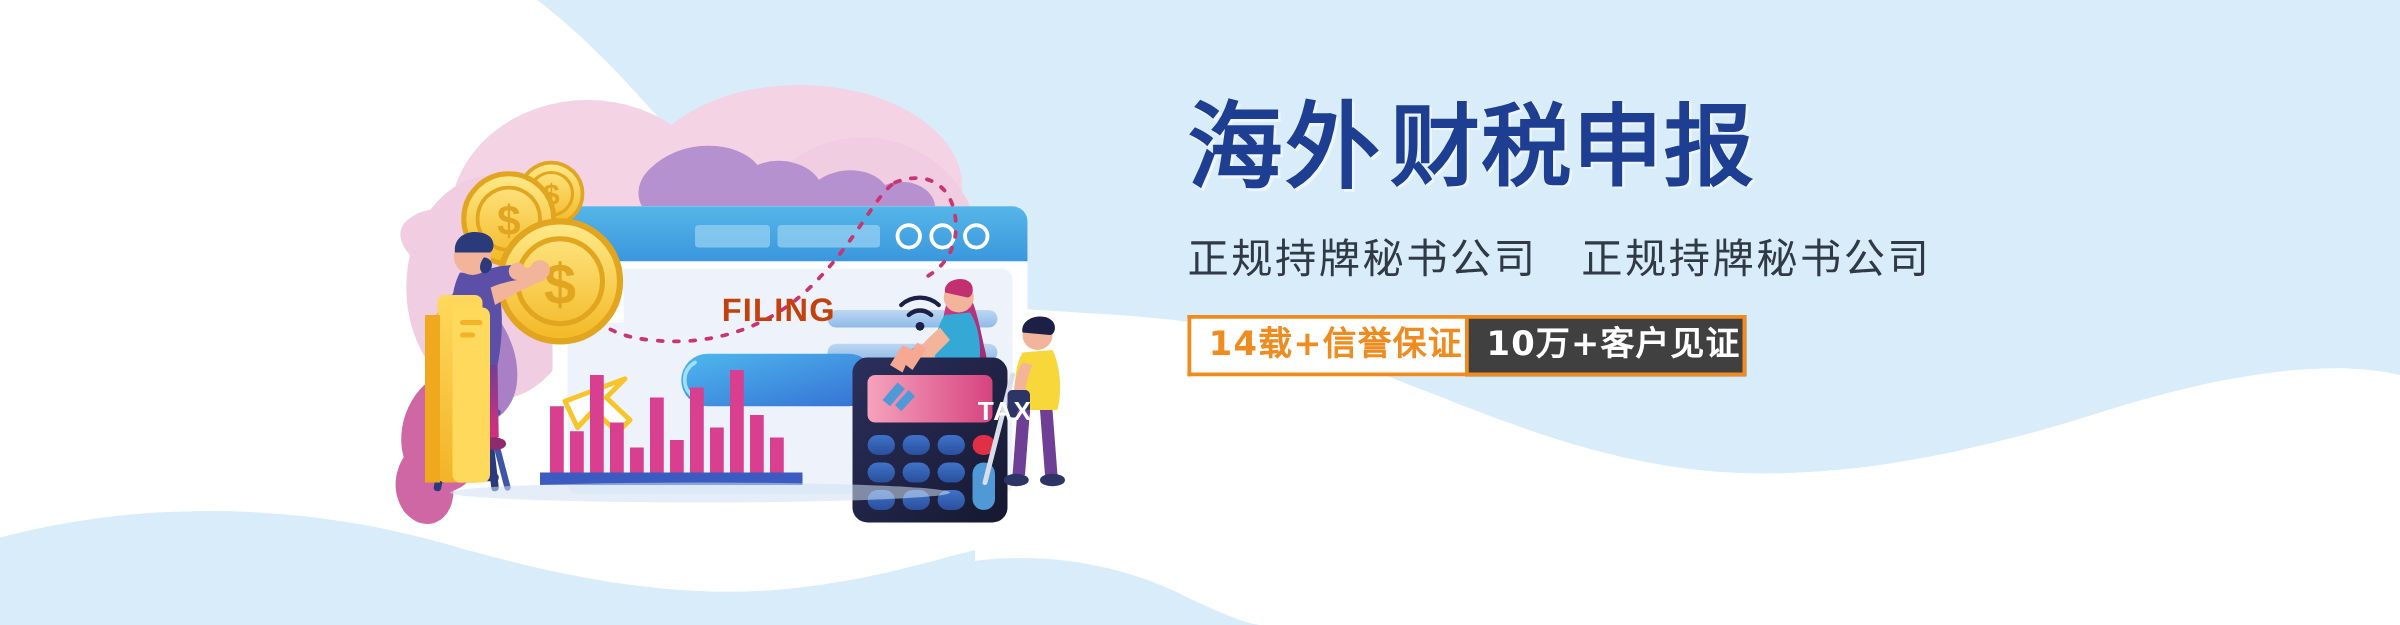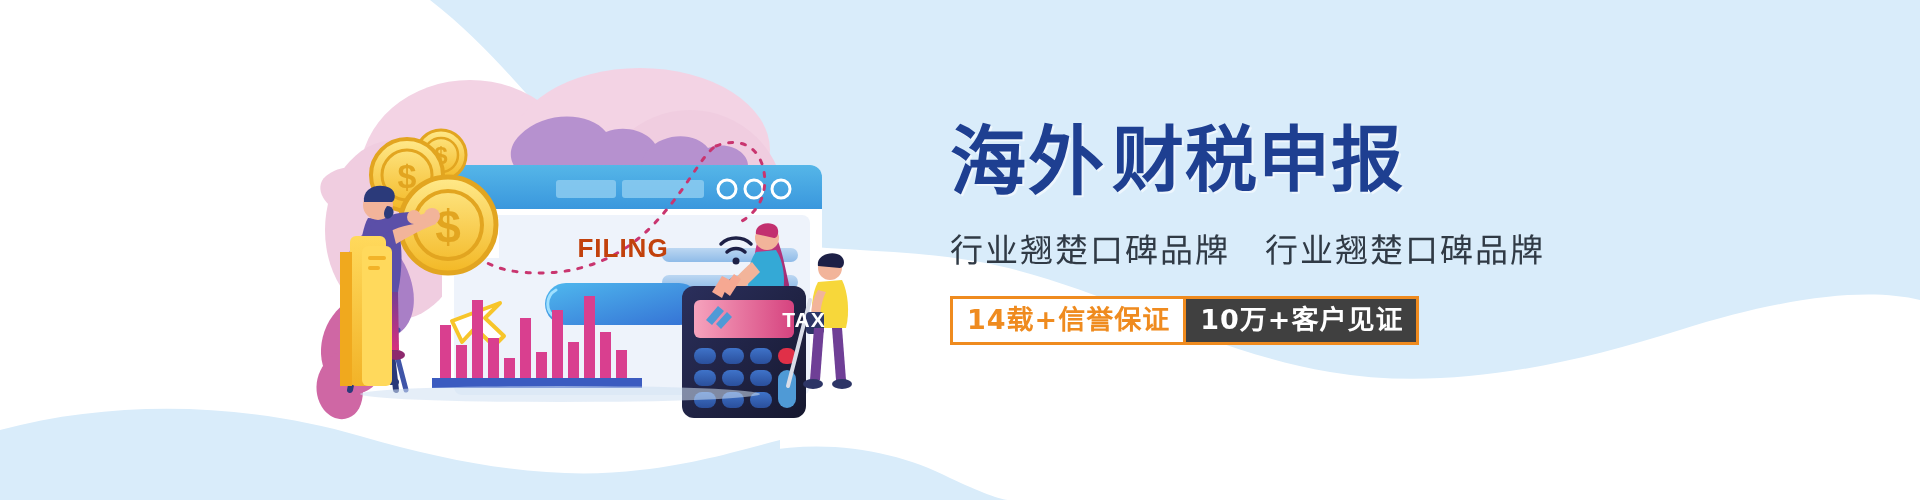--- a/index.html
+++ b/index.html
@@ -15,44 +15,43 @@
   }
   .layer{position:absolute;top:0;left:0;width:1920px;height:500px;}
   svg.layer{display:block;}
 
   
   #copy{
     position:absolute;left:950px;top:80px;width:720px;height:300px;
     display:flex;flex-direction:column;align-items:flex-start;
   }
   #headline{
-    display:flex;align-items:flex-start;
+    display:flex;align-items:center;
     line-height:1;white-space:nowrap;
     color:#1e3f91;
     text-shadow:2px 2px 0 rgba(255,255,255,.55);
-    margin-top:44px;
   }
   #headline .h-a{
     font-size:76px;font-weight:bold;letter-spacing:2px;
     font-family:"DejaVu Sans","Liberation Sans",sans-serif;
   }
   #headline .h-b{
     font-size:72px;font-weight:bold;letter-spacing:1px;
     padding-bottom:3px;margin-left:6px;
     font-family:"DejaVu Sans","Liberation Sans",sans-serif;
   }
   #subtitle{
     margin-top:24px;
     font-size:33px;letter-spacing:2px;color:#303a45;white-space:nowrap;
     font-family:"DejaVu Sans","Liberation Sans",sans-serif;
   }
   #badges{margin-top:24px;display:flex;align-items:stretch;}
   .badge{
     font-size:27px;font-weight:bold;letter-spacing:1px;white-space:nowrap;
-    padding:7px 13px 9px 14px;line-height:1;
+    padding:7px 2px 9px 14px;line-height:1;
     font-family:"DejaVu Sans","Liberation Sans",sans-serif;
     display:flex;align-items:center;
   }
   .badge.outline{
     color:#ef8b1f;background:#ffffff;
     border:3px solid #ef8b1f;border-right:none;
   }
   .badge.filled{
     color:#ffffff;background:#404040;
     border:3px solid #ef8b1f;
@@ -60,21 +59,21 @@
 
   
   #filing-btn-label{
     position:absolute;left:563px;top:233px;width:120px;
     text-align:center;
     font-size:26px;font-weight:bold;letter-spacing:1px;color:#c2410c;
     font-family:"Liberation Sans","DejaVu Sans",sans-serif;
     pointer-events:none;
   }
   #tax-label{
-    position:absolute;left:769px;top:308px;width:70px;
+    position:absolute;left:769px;top:318px;width:70px;
     text-align:center;
     font-size:21px;font-weight:bold;letter-spacing:1px;color:#ffffff;
     font-family:"Liberation Sans","DejaVu Sans",sans-serif;
     pointer-events:none;
   }
 </style>
 </head>
 <body>
 
 <div id="banner">
@@ -351,21 +350,21 @@
 
   <div id="tax-label">TAX</div>
 
   <div id="copy">
 
     <div id="headline">
       <span class="h-a">海外</span>
       <span class="h-b">财税申报</span>
     </div>
 
-    <div id="subtitle">行业翘楚口碑品牌　行业翘楚口碑品牌</div>
+    <div id="subtitle">正规持牌秘书公司　正规持牌秘书公司</div>
 
     <div id="badges">
       <div class="badge outline">14载+信誉保证</div>
       <div class="badge filled">10万+客户见证</div>
     </div>
 
   </div>
 
 </div>
 

